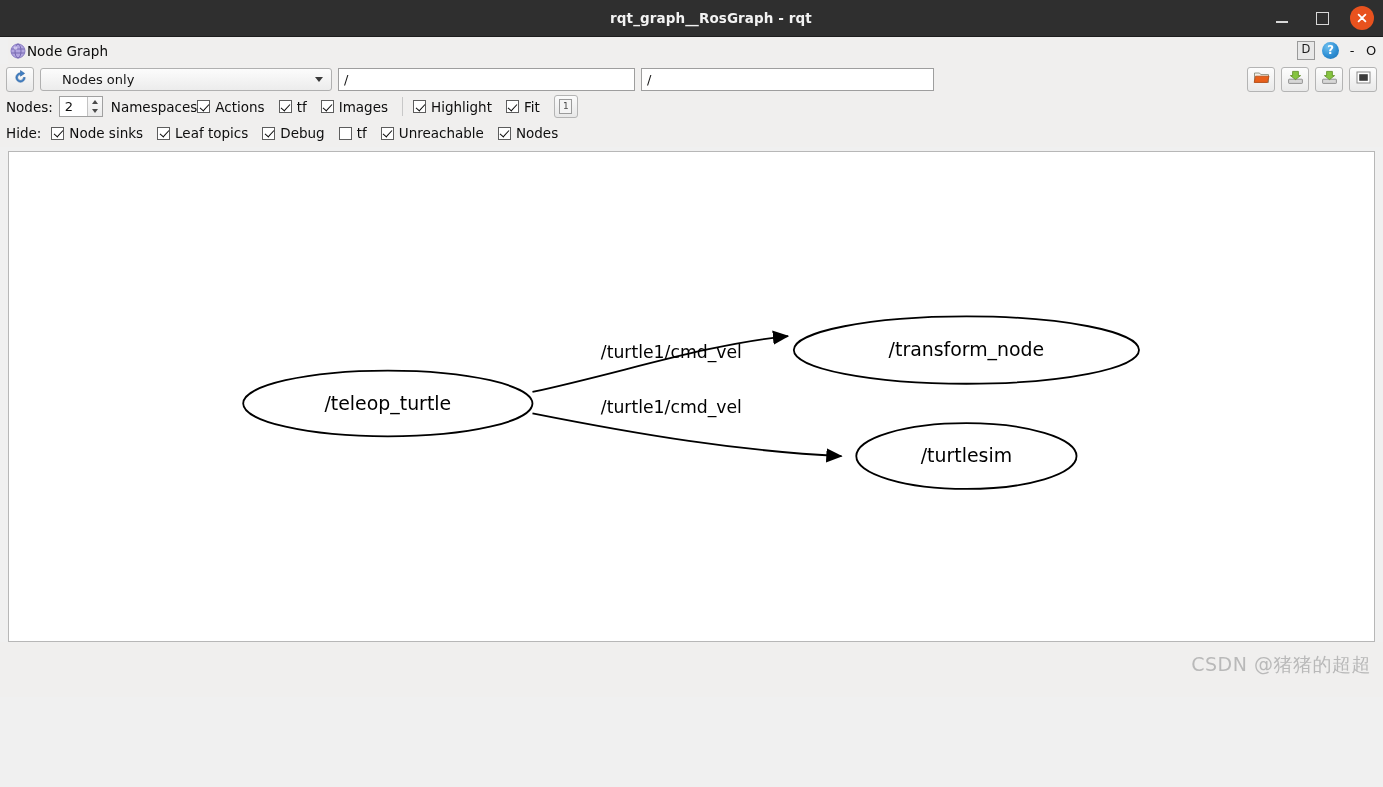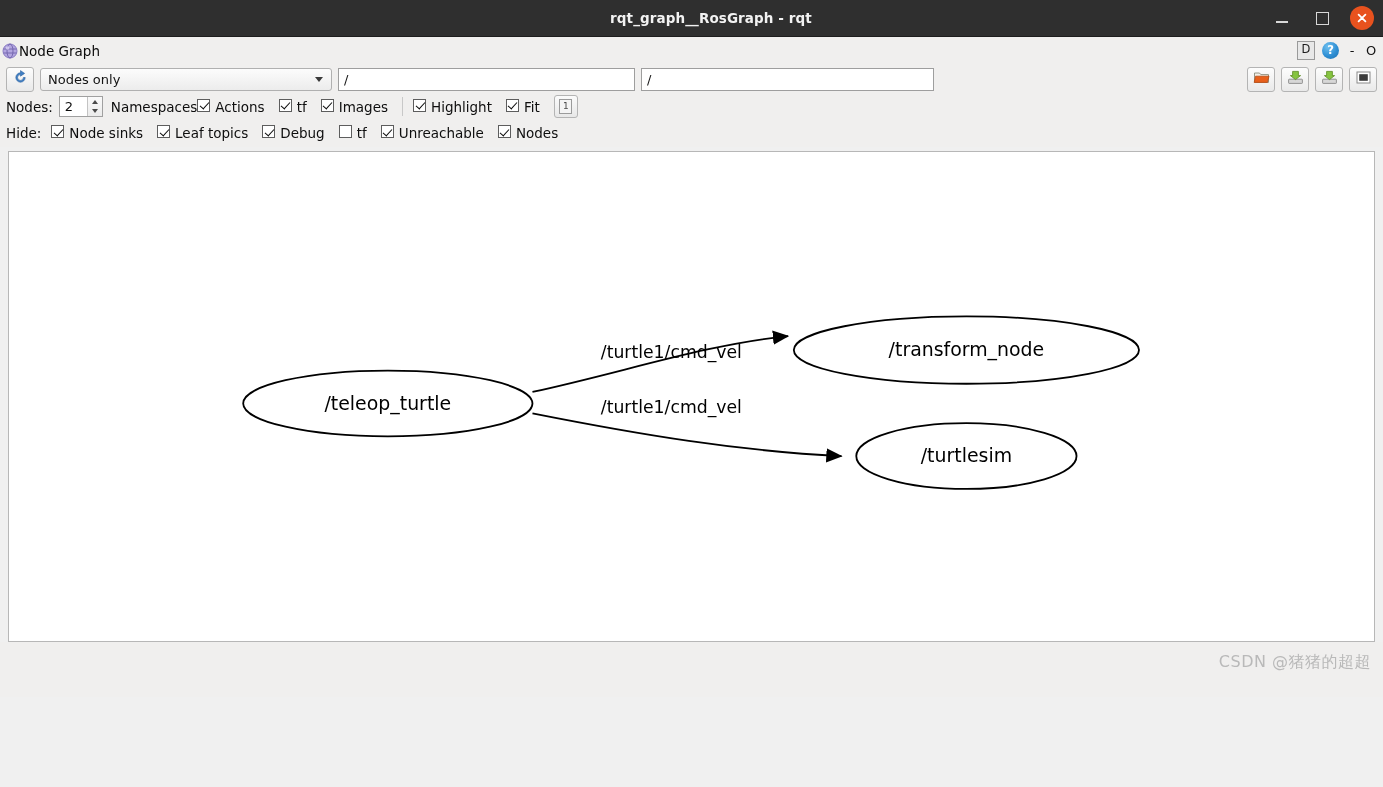--- a/index.html
+++ b/index.html
@@ -77,20 +77,21 @@
   .win-close svg { display: block; }
 
   
   .dock-header {
     position: relative;
     height: 27px;
     background: #f0efee;
     display: flex;
     align-items: center;
     padding-left: 2px;
+    margin-left: 8px;
   }
   .dock-title-wrap {
     display: flex;
     align-items: center;
     gap: 1px;
   }
   .globe-icon {
     width: 16px;
     height: 16px;
     flex: 0 0 auto;
@@ -158,21 +159,21 @@
   }
   .combo {
     position: relative;
     width: 292px;
     height: 23px;
     border: 1px solid #b0b0b0;
     border-radius: 3px;
     background: linear-gradient(#fcfcfc, #ececec);
     display: flex;
     align-items: center;
-    padding-left: 7px;
+    padding-left: 21px;
     font-size: 13px;
     color: #131313;
     box-sizing: border-box;
   }
   .combo-arrow {
     position: absolute;
     right: 8px;
     top: 50%;
     margin-top: -2px;
     width: 0; height: 0;
@@ -249,20 +250,21 @@
   .spin-up, .spin-dn {
     width: 0; height: 0;
     border-left: 3.2px solid transparent;
     border-right: 3.2px solid transparent;
   }
   .spin-up { border-bottom: 4px solid #4a4a4a; }
   .spin-dn { border-top: 4px solid #4a4a4a; }
 
   .cbox-item {
     display: flex;
+    align-items: center;
     gap: 5px;
     margin-right: 14px;
   }
   .cbox {
     width: 13px;
     height: 13px;
     border: 1px solid #5d5d5d;
     background: #ffffff;
     box-sizing: border-box;
     position: relative;
@@ -340,21 +342,21 @@
   
   .footer {
     position: relative;
     height: 55px;
     background: #f0efee;
   }
   .watermark {
     position: absolute;
     right: 12px;
     top: 10px;
-    font-size: 16px;
+    font-size: 19px;
     color: #b9b9b9;
     letter-spacing: 0.5px;
   }
 </style>
 </head>
 <body>
 
 <div class="app">
 
   <div class="titlebar">

